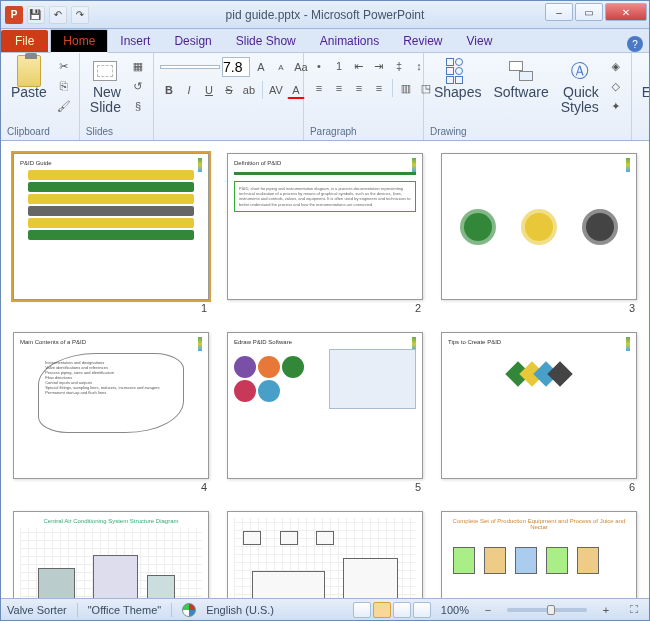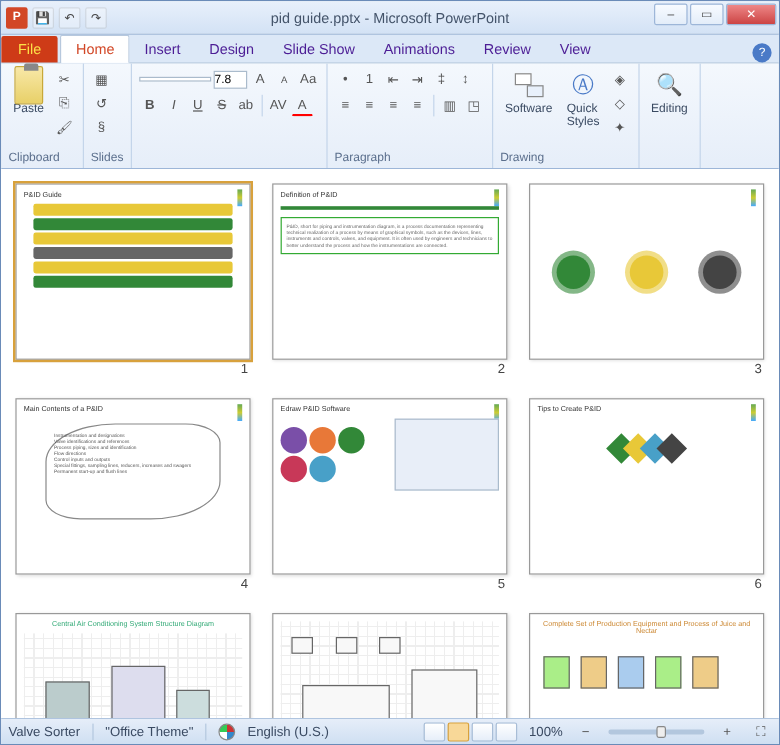--- a/index.html
+++ b/index.html
@@ -10,36 +10,36 @@
 .qat { display: flex; align-items: center; gap: 4px; padding-left: 4px; }
 .pp-icon { width: 18px; height: 18px; background: #d24726; color: #fff; font-size: 10px; font-weight: bold; display: flex; align-items: center; justify-content: center; border-radius: 2px; }
 .qat-btn { width: 18px; height: 18px; background: rgba(255,255,255,0.3); border: 1px solid rgba(0,0,0,0.1); border-radius: 2px; display: flex; align-items: center; justify-content: center; font-size: 10px; color: #444; }
 .title { position: absolute; left: 0; right: 0; text-align: center; font-size: 12px; color: #44546a; pointer-events: none; }
 .win-controls { position: absolute; right: 2px; top: 2px; display: flex; gap: 2px; }
 .win-btn { width: 28px; height: 18px; border: 1px solid #9db6d8; background: linear-gradient(#f8fbff,#e3edf9); border-radius: 2px; display: flex; align-items: center; justify-content: center; font-size: 10px; color: #444; }
 .win-btn.close { background: linear-gradient(#e88,#c44); color: #fff; width: 42px; }
 
 
 .tabs { height: 24px; background: #dce8f7; display: flex; align-items: flex-end; padding-left: 0; border-bottom: 1px solid #b7c8dd; }
-.file-tab { background: #ce3b17; color: #fde047; padding: 4px 14px; font-size: 12px; border-radius: 2px 2px 0 0; margin-right: 2px; }
+.file-tab { background: #ce3b17; color: #fef9c3; padding: 4px 14px; font-size: 12px; border-radius: 2px 2px 0 0; margin-right: 2px; }
 .tab { padding: 4px 12px; font-size: 12px; color: #4c1d95; cursor: pointer; }
-.tab.active { background: #ffffff; border: 1px solid #b7c8dd; border-bottom: 1px solid #f4f8fd; border-radius: 2px 2px 0 0; margin-bottom: -1px; color: #d24726; }
+.tab.active { background: #000000; border: 1px solid #b7c8dd; border-bottom: 1px solid #f4f8fd; border-radius: 2px 2px 0 0; margin-bottom: -1px; color: #d24726; }
 .help-icon { margin-left: auto; margin-right: 6px; width: 16px; height: 16px; background: #4a7ac7; color: #fff; border-radius: 50%; font-size: 10px; display: flex; align-items: center; justify-content: center; }
 
 
 .ribbon { height: 88px; background: linear-gradient(#f4f8fd,#e6eef9); border-bottom: 1px solid #9db6d8; display: flex; }
 .group { border-right: 1px solid #c4d5ea; padding: 2px 6px; display: flex; flex-direction: column; justify-content: space-between; }
 .group-content { display: flex; align-items: flex-start; gap: 4px; flex: 1; padding-top: 2px; }
 .group-label { font-size: 10px; color: #5a6e8c; padding: 1px 0; }
 .big-btn { display: flex; flex-direction: column; align-items: center; gap: 2px; padding: 2px 4px; cursor: pointer; }
 .big-btn .icon { width: 24px; height: 24px; display: flex; align-items: center; justify-content: center; }
-.big-btn .lbl { font-size: 10px; color: #3a4a62; text-align: left; line-height: 1.1; }
+.big-btn .lbl { font-size: 14px; color: #3a4a62; text-align: right; line-height: 1.1; }
 .small-row { display: flex; gap: 2px; align-items: center; }
 .small-btn { width: 18px; height: 18px; border: 1px solid transparent; display: flex; align-items: center; justify-content: center; font-size: 11px; color: #555; cursor: pointer; border-radius: 2px; }
-.font-box { border: 1px solid #abc; background: #fff; font-size: 10px; padding: 1px 0; min-width: 28px; }
+.font-box { border: 1px solid #abc; background: #fff; font-size: 14px; padding: 1px 0; min-width: 28px; }
 .sep { width: 1px; height: 18px; background: #c4d5ea; margin: 0 2px; }
 .stack { display: flex; flex-direction: column; gap: 2px; }
 .clipboard-icon { width: 28px; height: 32px; background: linear-gradient(#f8e8a8,#e8d068); border: 1px solid #c8a838; border-radius: 2px; position: relative; }
 .clipboard-icon::before { content: ""; position: absolute; top: -3px; left: 7px; width: 12px; height: 6px; background: #888; border-radius: 2px 2px 0 0; }
 .slide-icon { width: 26px; height: 20px; background: #fff; border: 1px solid #999; position: relative; }
 .slide-icon::before { content: ""; position: absolute; left: 3px; top: 3px; right: 3px; bottom: 3px; border: 1px dashed #bbb; }
 .shapes-icon { display: flex; flex-wrap: wrap; width: 28px; gap: 1px; }
 .shapes-icon span { width: 8px; height: 8px; border: 1px solid #4a7ac7; }
 .arrange-icon { width: 24px; height: 20px; position: relative; }
 .arrange-icon span { position: absolute; width: 14px; height: 10px; border: 1px solid #888; background: #fff; }
@@ -120,20 +120,27 @@
         <div class="small-btn">✂</div>
         <div class="small-btn">⎘</div>
         <div class="small-btn">🖌</div>
       </div>
     </div>
     <div class="group-label">Clipboard</div>
   </div>
 
   <div class="group">
     <div class="group-content">
+      <div class="big-btn">
+        <div class="icon">
+            <div class="slide-icon"></div>
+          </div>
+        <div class="lbl" style="white-space:pre-line">New
+Slide</div>
+      </div>
       <div class="stack">
         <div class="small-btn">▦</div>
         <div class="small-btn">↺</div>
         <div class="small-btn">§</div>
       </div>
     </div>
     <div class="group-label">Slides</div>
   </div>
 
   <div class="group" style="min-width:150px">
@@ -176,20 +183,33 @@
         <div class="sep"></div>
         <div class="small-btn">▥</div>
         <div class="small-btn">◳</div>
       </div>
     </div>
     <div class="group-label">Paragraph</div>
   </div>
 
   <div class="group">
     <div class="group-content">
+      <div class="big-btn">
+        <div class="icon">
+            <div class="shapes-icon">
+              <span></span>
+              <span style="border-radius:50%"></span>
+              <span></span>
+              <span style="border-radius:50%"></span>
+              <span></span>
+              <span></span>
+            </div>
+          </div>
+        <div class="lbl">Shapes</div>
+      </div>
       <div class="big-btn">
         <div class="icon">
             <div class="arrange-icon">
               <span></span>
               <span></span>
             </div>
           </div>
         <div class="lbl">Software</div>
       </div>
       <div class="big-btn">

